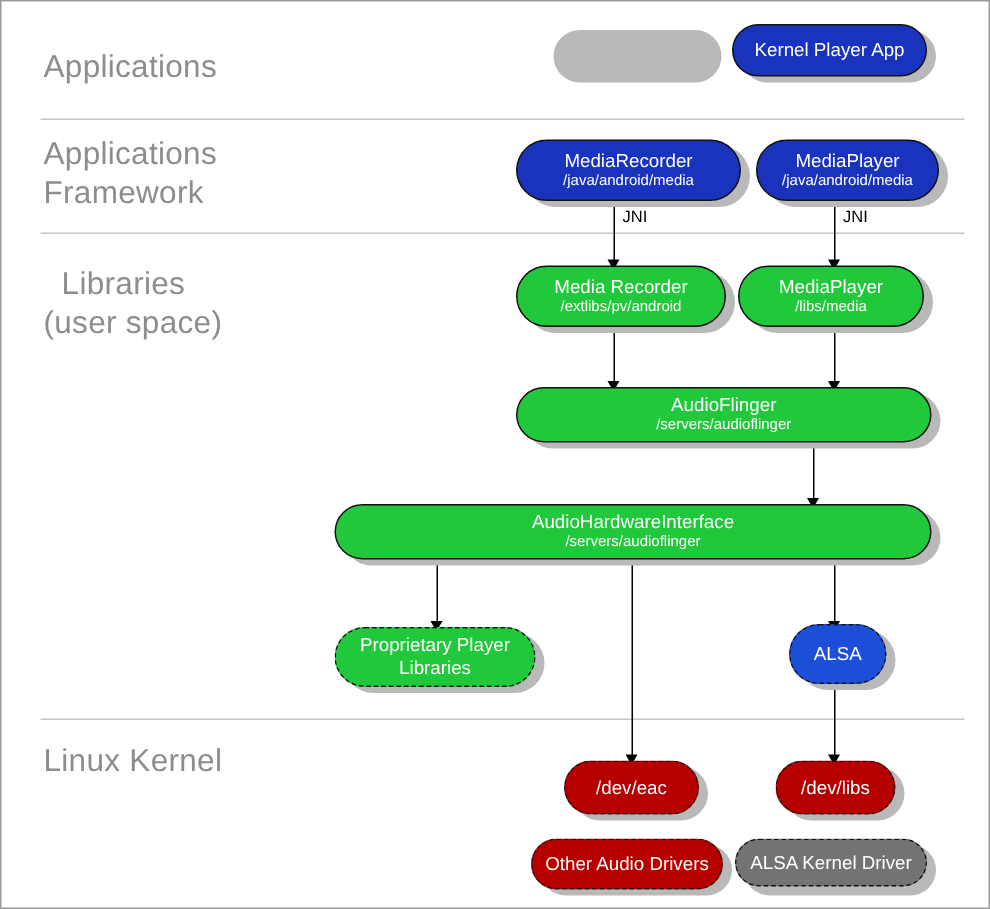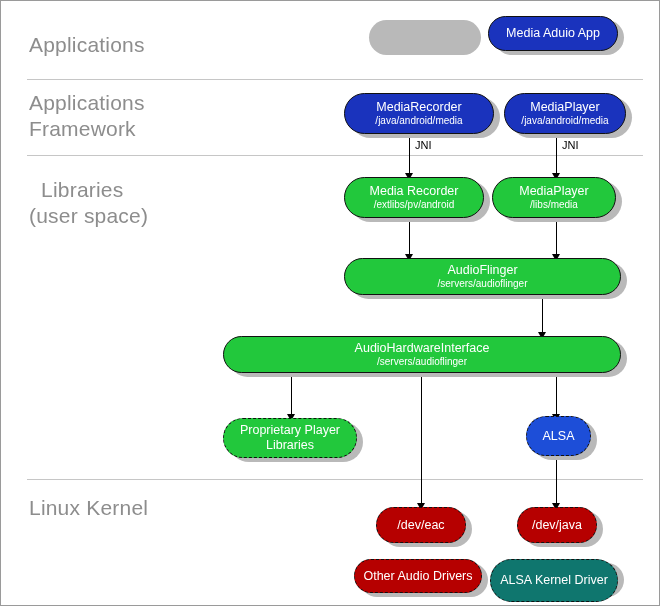--- a/index.html
+++ b/index.html
@@ -76,21 +76,21 @@
   <div class="vline" style="left:555px;top:455px;height:51px;"></div>
   <div class="arrow" style="left:551px;top:502px;"></div>
 
   <div class="jni" style="left:414px;top:138px;">JNI</div>
   <div class="jni" style="left:561px;top:138px;">JNI</div>
 
   <div class="shadow" style="left:368px;top:19px;width:112px;height:35px;"></div>
 
   <div class="shadow" style="left:493px;top:19px;width:130px;height:35px;"></div>
   <div class="node solid" style="left:487px;top:15px;width:130px;height:35px;background:#1a33bd;">
-    <div class="t1">Media Aduio App</div>
+    <div class="t1">Kernel Player App</div>
   </div>
 
   <div class="shadow" style="left:349px;top:96px;width:150px;height:41px;"></div>
   <div class="node solid" style="left:343px;top:92px;width:150px;height:41px;background:#1a33bd;">
     <div class="t1">MediaRecorder</div>
     <div class="t2">/java/android/media</div>
   </div>
 
   <div class="shadow" style="left:509px;top:96px;width:122px;height:41px;"></div>
   <div class="node solid" style="left:503px;top:92px;width:122px;height:41px;background:#1a33bd;">
@@ -133,26 +133,26 @@
     <div class="t1">ALSA</div>
   </div>
 
   <div class="shadow" style="left:381px;top:510px;width:90px;height:36px;"></div>
   <div class="node dashed" style="left:375px;top:506px;width:90px;height:36px;background:#b60000;">
     <div class="t1">/dev/eac</div>
   </div>
 
   <div class="shadow" style="left:522px;top:510px;width:80px;height:36px;"></div>
   <div class="node dashed" style="left:516px;top:506px;width:80px;height:36px;background:#b60000;">
-    <div class="t1">/dev/java</div>
+    <div class="t1">/dev/libs</div>
   </div>
 
   <div class="shadow" style="left:359px;top:562px;width:128px;height:34px;"></div>
   <div class="node dashed" style="left:353px;top:558px;width:128px;height:34px;background:#b60000;">
     <div class="t1">Other Audio Drivers</div>
   </div>
 
   <div class="shadow" style="left:495px;top:562px;width:128px;height:34px;"></div>
-  <div class="node dashed" style="left:489px;top:558px;width:128px;height:43px;background:#0f766e;justify-content:center;">
+  <div class="node dashed" style="left:489px;top:558px;width:128px;height:32px;background:#737373;justify-content:center;">
     <div class="t1">ALSA Kernel Driver</div>
   </div>
 
 </div>
 
 </body></html>

